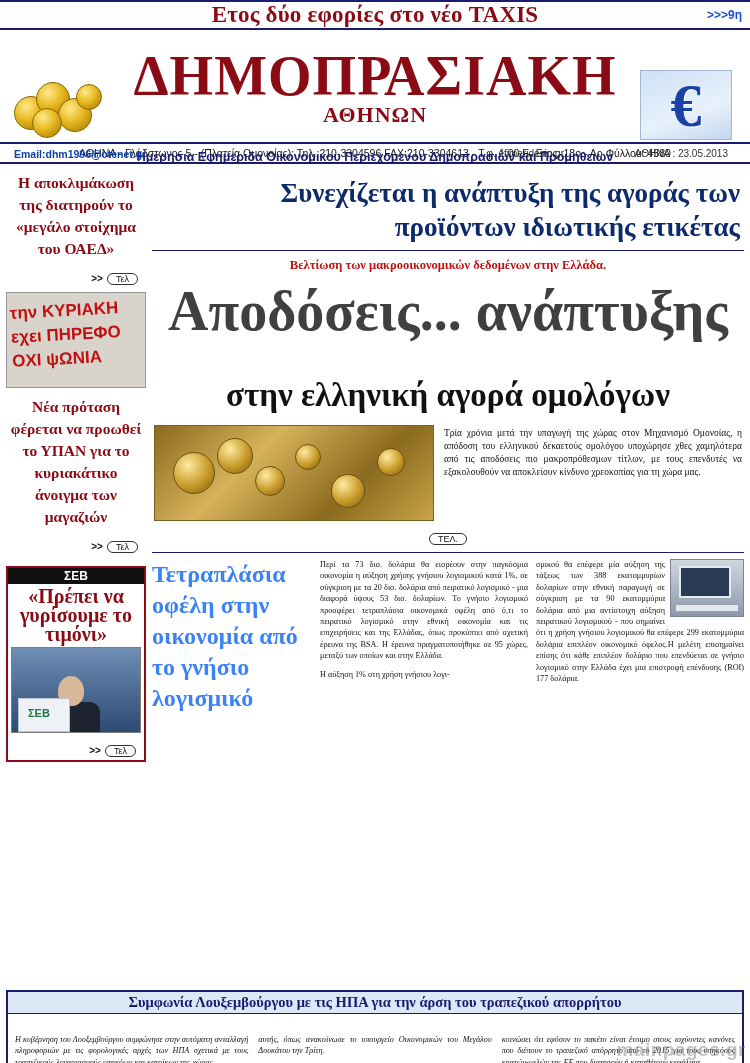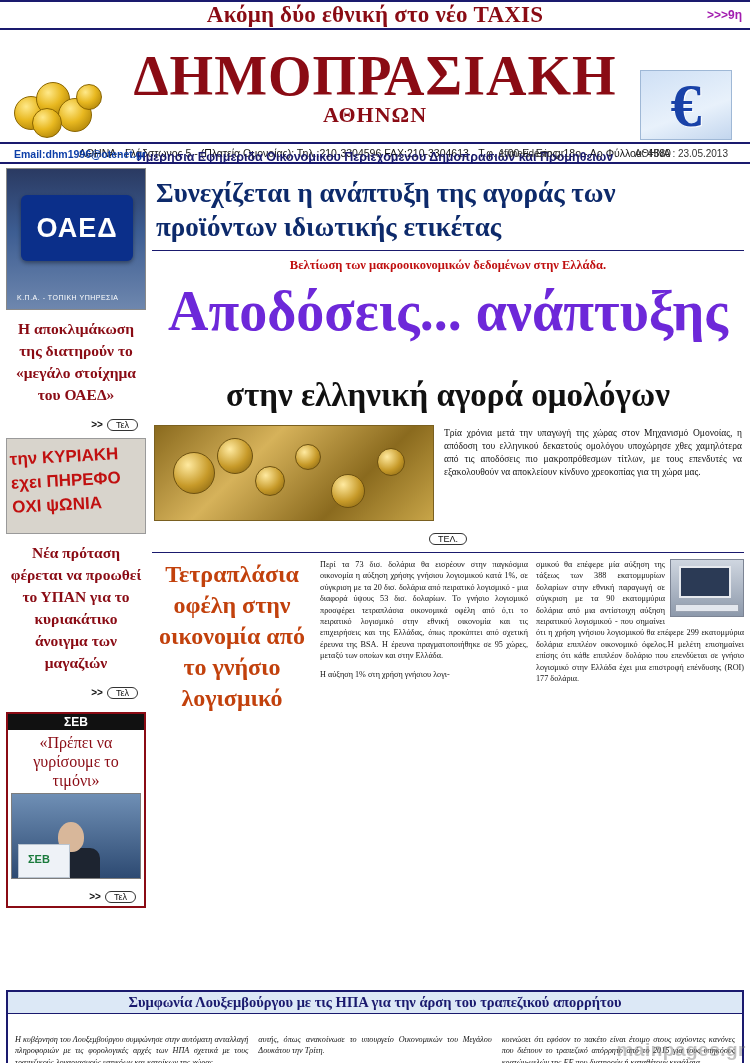--- a/index.html
+++ b/index.html
@@ -24,21 +24,21 @@
   }
   .topbar .headline {
     font-family:"Liberation Serif", serif;
     font-weight:bold;
     font-size:23px;
     color:#8a0b14;
     letter-spacing:0.2px;
   }
   .topbar .pagejump {
     position:absolute; right:8px; top:6px;
-    font-size:12px; font-weight:bold; color:#a21caf;
+    font-size:12px; font-weight:bold; color:#1d4ed8;
     font-family:"Liberation Sans", sans-serif;
   }
 
   
   .masthead {
     position:relative;
     height:112px;
     padding:4px 10px 0 10px;
   }
   .coins {
@@ -204,21 +204,21 @@
     background:#fff;
   }
   .sev-head {
     background:#111; color:#fff;
     text-align:center; font-weight:bold;
     font-family:"Liberation Sans", sans-serif;
     font-size:12px; padding:1px 0;
   }
   .sev-title {
     text-align:center; color:#8a0b14;
-    font-weight:normal; font-size:16px; line-height:19px;
+    font-weight:bold; font-size:20px; line-height:19px;
     padding:3px 2px;
   }
   .sev-photo {
     height:86px; margin:0 3px 3px 3px;
     background:linear-gradient(180deg,#6f8fb5 0%, #2d4a72 100%);
     position:relative; overflow:hidden; border:1px solid #7d7d7d;
   }
   .sev-photo .podium {
     position:absolute; left:6px; bottom:0; width:52px; height:34px;
     background:#eef2f7; border:1px solid #b9c4d0;
@@ -249,41 +249,41 @@
     color:#1a1a6e;
     padding:2px 0;
     position:relative;
   }
   .kicker .jump {
     position:absolute; right:6px; top:3px;
     font-size:10px; color:#8a0b14;
     font-family:"Liberation Sans", sans-serif;
   }
   .main-head {
-    text-align:left;
+    text-align:right;
     font-weight:bold;
     font-size:27px;
     line-height:34px;
     color:#0d2a6b;
     padding:8px 4px 6px 4px;
     border-bottom:1px solid #1a1a6e;
   }
   .red-sub {
     text-align:center;
     color:#c01010;
     font-weight:bold;
     font-size:12.5px;
     padding:7px 0 4px 0;
   }
   .mega {
     text-align:center;
     font-weight:bold;
     font-size:56px;
     line-height:64px;
-    color:#6d28d9;
+    color:#404040;
     padding:2px 0 0 0;
     letter-spacing:0px;
   }
   .mega2 {
     text-align:center;
     font-weight:bold;
     font-size:33px;
     line-height:40px;
     color:#111;
     padding:4px 0 8px 0;
@@ -310,22 +310,21 @@
     padding-top:2px;
   }
   .tel-center { text-align:center; padding:3px 0 2px 0; }
 
   .lower {
     display:flex; gap:8px; border-top:1px solid #1a1a6e; margin-top:4px; padding-top:6px;
   }
   .lower-head {
     width:160px; flex:0 0 160px;
     font-weight:bold; font-size:24px; line-height:31px;
-    color:#c2410c;
-    text-align:center;
+    color:#3b82f6;
   }
   .lower-col {
     flex:1 1 0;
     font-size:8.2px;
     line-height:11.4px;
     text-align:justify;
     color:#111;
   }
   .lower-col p { margin:0 0 7px 0; }
   .lower-col.withpic { position:relative; }
@@ -372,21 +371,21 @@
     font-family:"Liberation Sans", sans-serif;
     font-size:19px; font-weight:bold;
     color:rgba(120,120,120,.45);
     letter-spacing:.5px;
   }
 </style>
 </head>
 <body>
 
 <div class="topbar">
-  <div class="headline">Ακόμη δύο εθνική στο νέο TAXIS</div>
+  <div class="headline">Ετος δύο εφορίες στο νέο TAXIS</div>
   <div class="pagejump">&gt;&gt;&gt;9η</div>
 </div>
 
 <div class="masthead">
   <div class="coins">
     <div class="coin c1"></div>
       <div class="coin c2"></div>
       <div class="coin c3"></div>
     <div class="coin c4"></div>
       <div class="coin c5"></div>
@@ -405,26 +404,20 @@
 
   <div class="tagline">Ημερησια Εφημεριδα Οικονομικου Περιεχομενου Δημοπρασιων και Προμηθειων</div>
 </div>
 
 <div class="inforow">ΑΘΗΝΑ  -  Γλάδστωνος 5 - (Πλατεία Ομονοίας):  Τηλ.:210-3304596   FAX:210-3304613   - Τ.φ. 1.00 Ε-  Ετος: 18ο  -  Αρ Φύλλου: 4580</div>
 
 <div class="content">
 
   <div class="leftcol">
 
-    <div class="oaed-photo">
-      <div class="oaed-logo">
-        <span>ΟΑΕΔ</span>
-      </div>
-      <div class="oaed-caption">Κ.Π.Α. - ΤΟΠΙΚΗ ΥΠΗΡΕΣΙΑ</div>
-    </div>
 
     <div class="lead-left">Η αποκλιμάκωση της διατηρούν το «μεγάλο στοίχημα του ΟΑΕΔ»</div>
     <div class="tel-row">
       <span class="tel-arrow">&gt;&gt;</span><span class="tel-pill">Τελ</span>
     </div>
 
     <div class="graffiti">
       <div class="txt">
         <span>την ΚΥΡΙΑΚΗ</span><br>
         <span>εχει ΠΗΡΕΦΟ</span><br>

